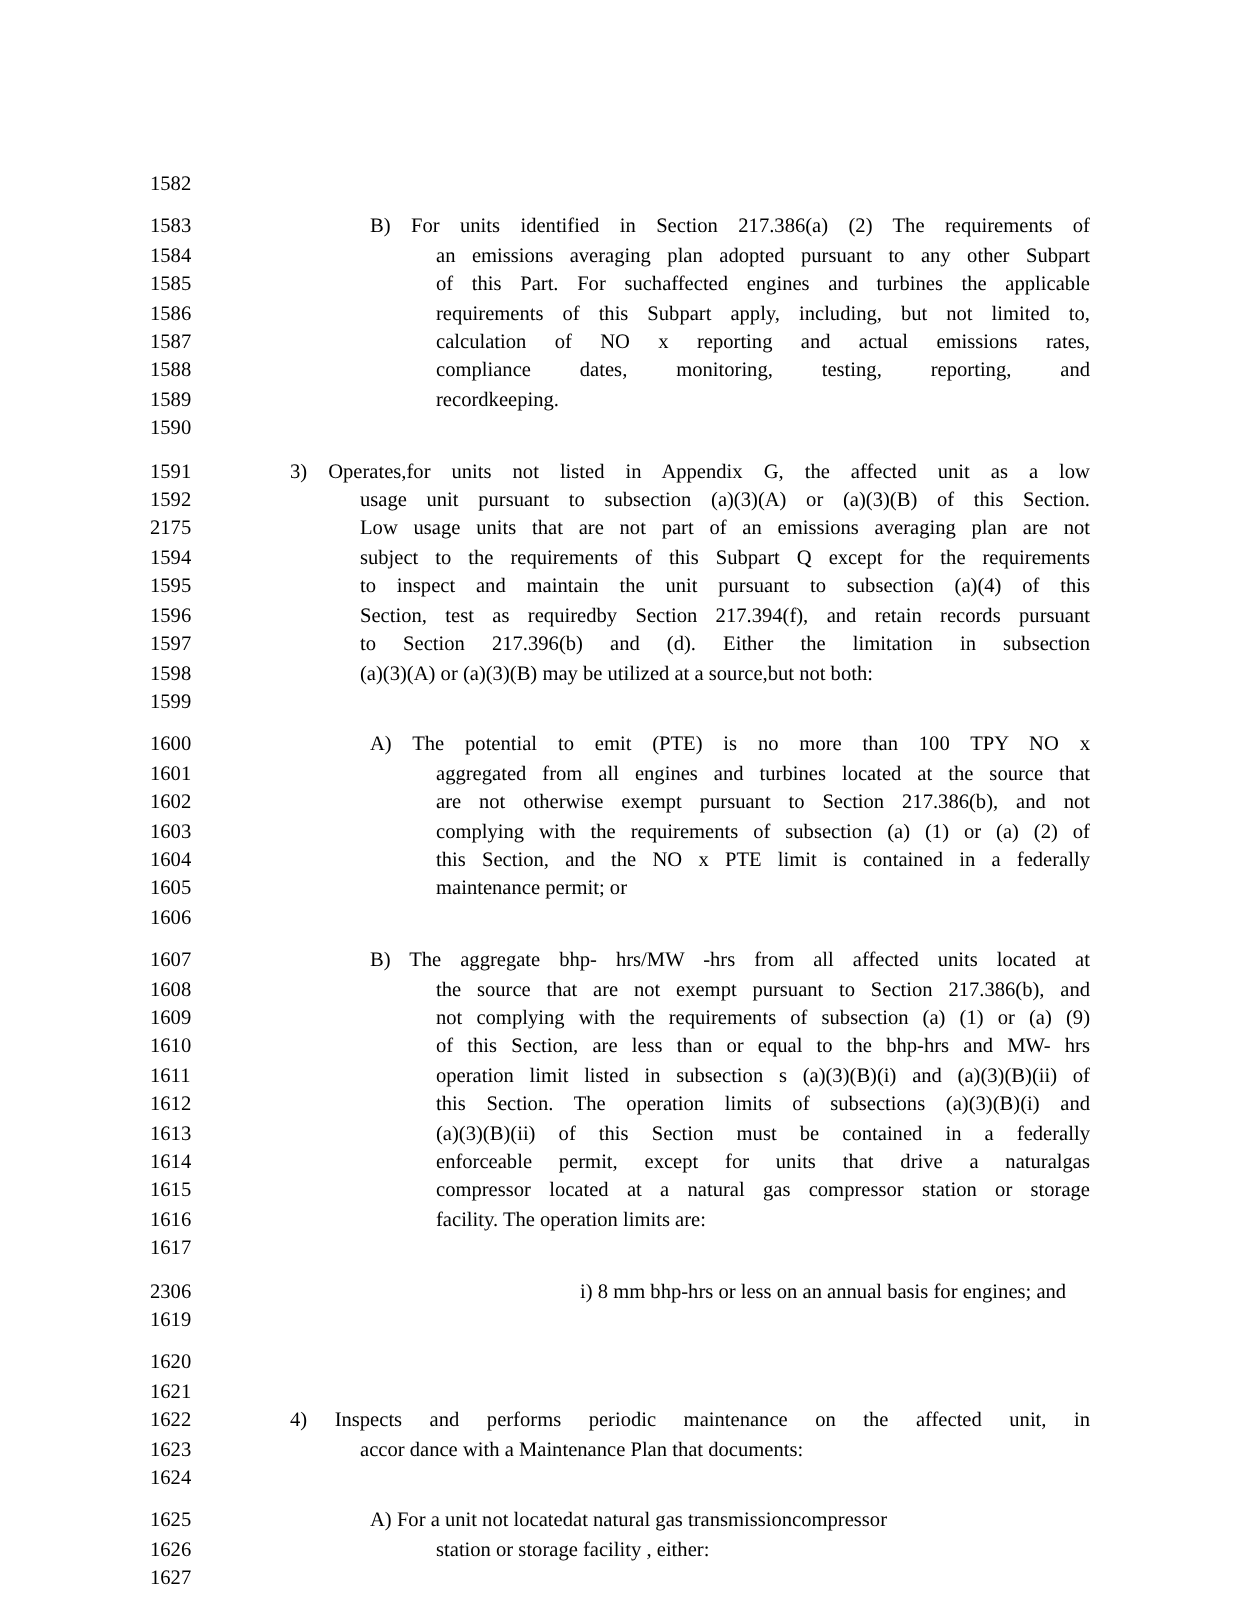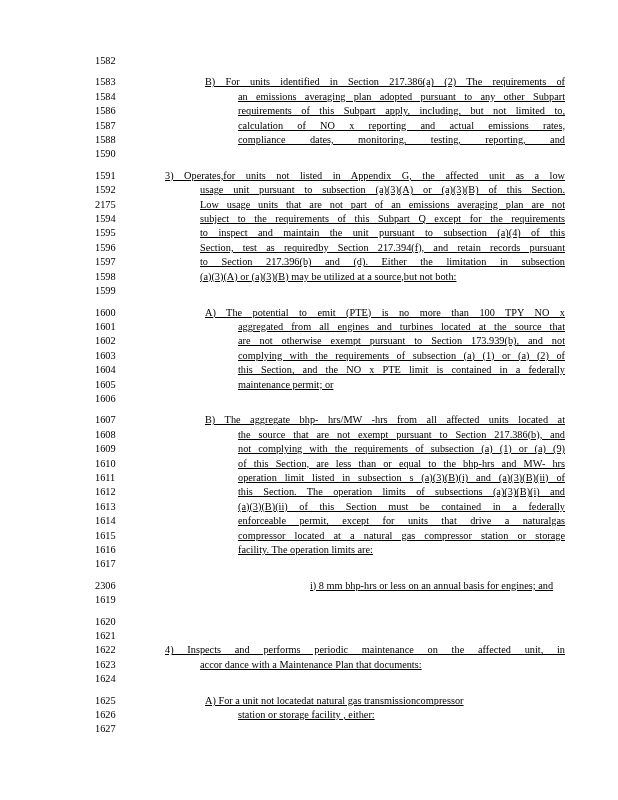--- a/index.html
+++ b/index.html
@@ -5,36 +5,35 @@
   * { margin: 0; padding: 0; box-sizing: border-box; }
   html, body { background: #ffffff; }
   body {
     width: 618px;
     height: 800px;
     overflow: hidden;
     font-family: "Liberation Serif", serif;
     font-size: 10.3px;
     color: #000000;
   }
-  .page { padding-top: 54px; margin-left: 20px; }
+  .page { padding-top: 86px; }
   .line {
     display: flex;
     line-height: 14.4px;
     min-height: 14.4px;
   }
   .line.sp { margin-bottom: 7px; }
   .num {
     flex: 0 0 70px;
     margin-left: 75px;
   }
   .content {
     display: block;
     max-height: 14.4px;
     overflow: hidden;
-    text-decoration: underline;
   }
   
   .c-l1i { margin-left: 0;     width: 400px; }  
   .c-l1c { margin-left: 35px;  width: 365px; }  
   .c-l2i { margin-left: 40px;  width: 360px; }  
   .c-l2c { margin-left: 73px;  width: 327px; }  
   .c-l3i { margin-left: 145px; width: 255px; }  
   .c-blank { margin-left: 0; width: 400px; }
   .just {
     text-align: justify;
@@ -53,36 +52,44 @@
   <div class="line">
     <span class="num">1583</span>
     <span class="content c-l2i just">B) For units identified in Section 217.386(a) (2) The requirements of</span>
   </div>
 
   <div class="line">
     <span class="num">1584</span>
     <span class="content c-l2c just">an emissions averaging plan adopted pursuant to any other Subpart</span>
   </div>
 
+  <div class="line">
+    <span class="num">1585</span>
+    <span class="content c-l2c just">of this Part. For suchaffected engines and turbines the applicable</span>
+  </div>
 
   <div class="line">
     <span class="num">1586</span>
     <span class="content c-l2c just">requirements of this Subpart apply, including, but not limited to,</span>
   </div>
 
   <div class="line">
     <span class="num">1587</span>
     <span class="content c-l2c just">calculation of NO x reporting and actual emissions rates,</span>
   </div>
 
   <div class="line">
     <span class="num">1588</span>
     <span class="content c-l2c just">compliance dates, monitoring, testing, reporting, and</span>
   </div>
 
+  <div class="line">
+    <span class="num">1589</span>
+    <span class="content c-l2c">recordkeeping.</span>
+  </div>
 
   <div class="line sp">
     <span class="num">1590</span>
     <span class="content c-blank"></span>
   </div>
 
   <div class="line">
     <span class="num">1591</span>
     <span class="content c-l1i just">3) Operates,for units not listed in Appendix G, the affected unit as a low</span>
   </div>
@@ -132,21 +139,21 @@
     <span class="content c-l2i just">A) The potential to emit (PTE) is no more than 100 TPY NO x</span>
   </div>
 
   <div class="line">
     <span class="num">1601</span>
     <span class="content c-l2c just">aggregated from all engines and turbines located at the source that</span>
   </div>
 
   <div class="line">
     <span class="num">1602</span>
-    <span class="content c-l2c just">are not otherwise exempt pursuant to Section 173.939(b), and not</span>
+    <span class="content c-l2c just">are not otherwise exempt pursuant to Section 217.386(b), and not</span>
   </div>
 
   <div class="line">
     <span class="num">1603</span>
     <span class="content c-l2c just">complying with the requirements of subsection (a) (1) or (a) (2) of</span>
   </div>
 
   <div class="line">
     <span class="num">1604</span>
     <span class="content c-l2c just">this Section, and the NO x PTE limit is contained in a federally</span>

